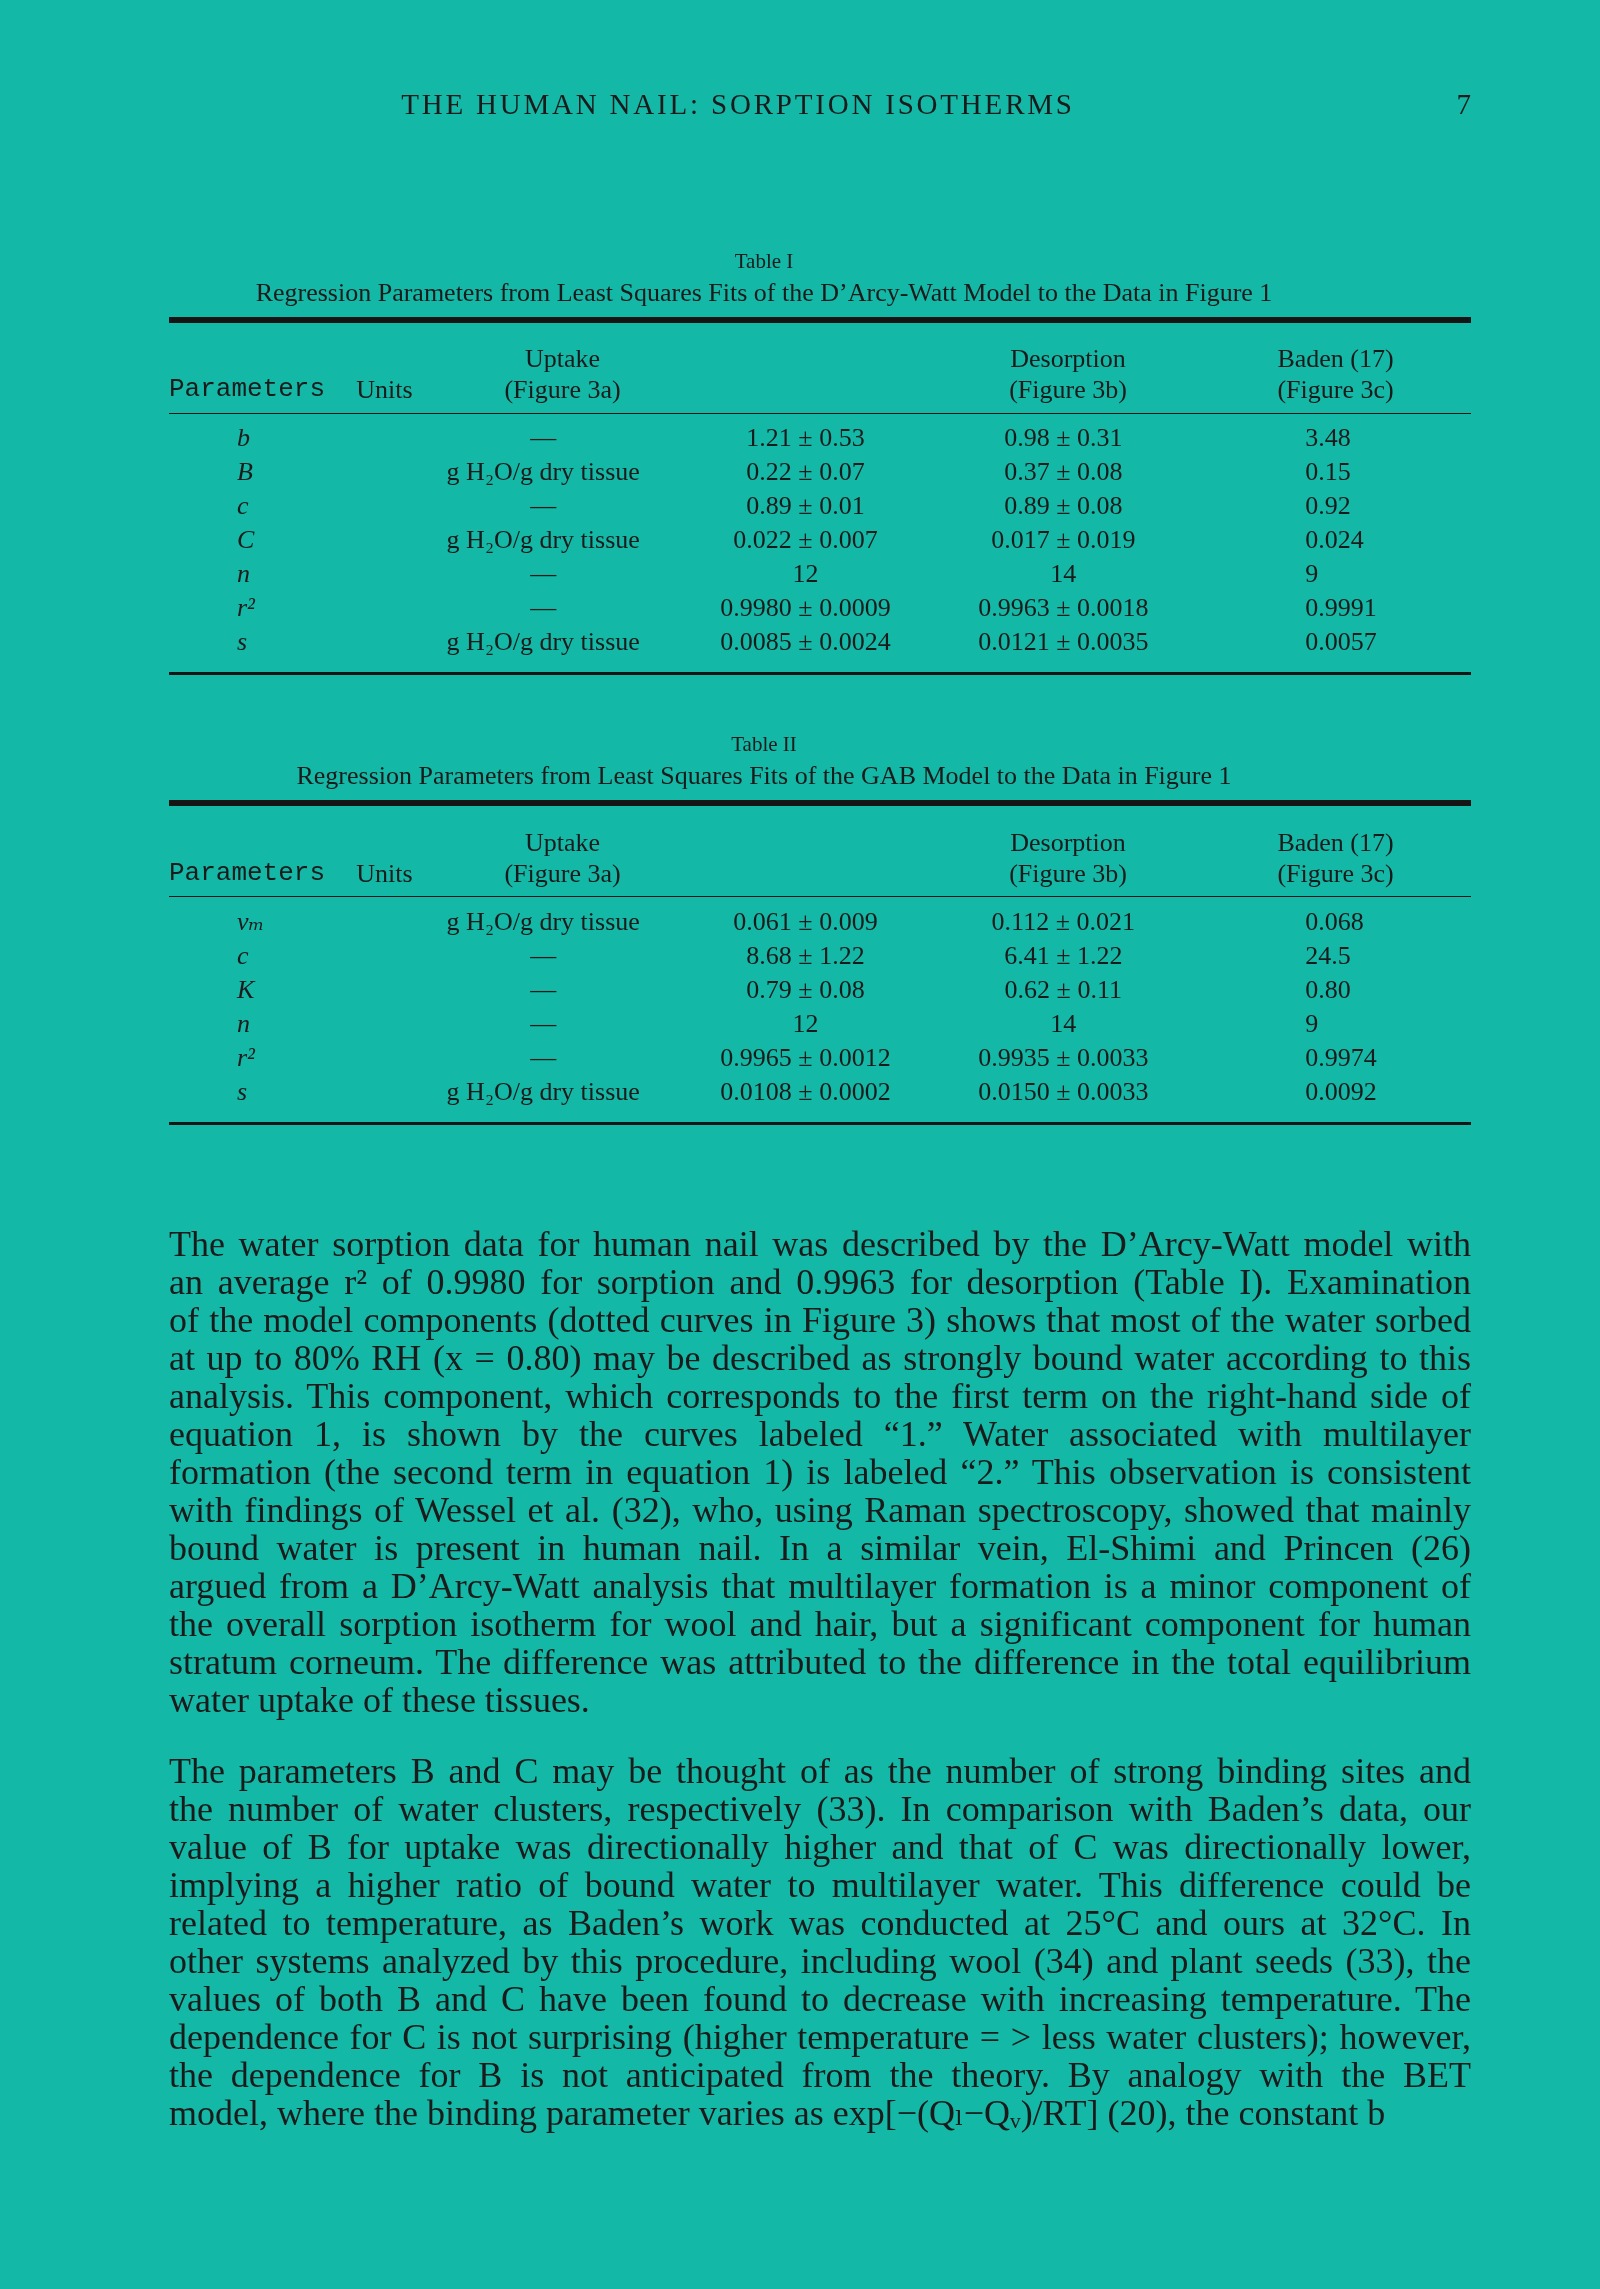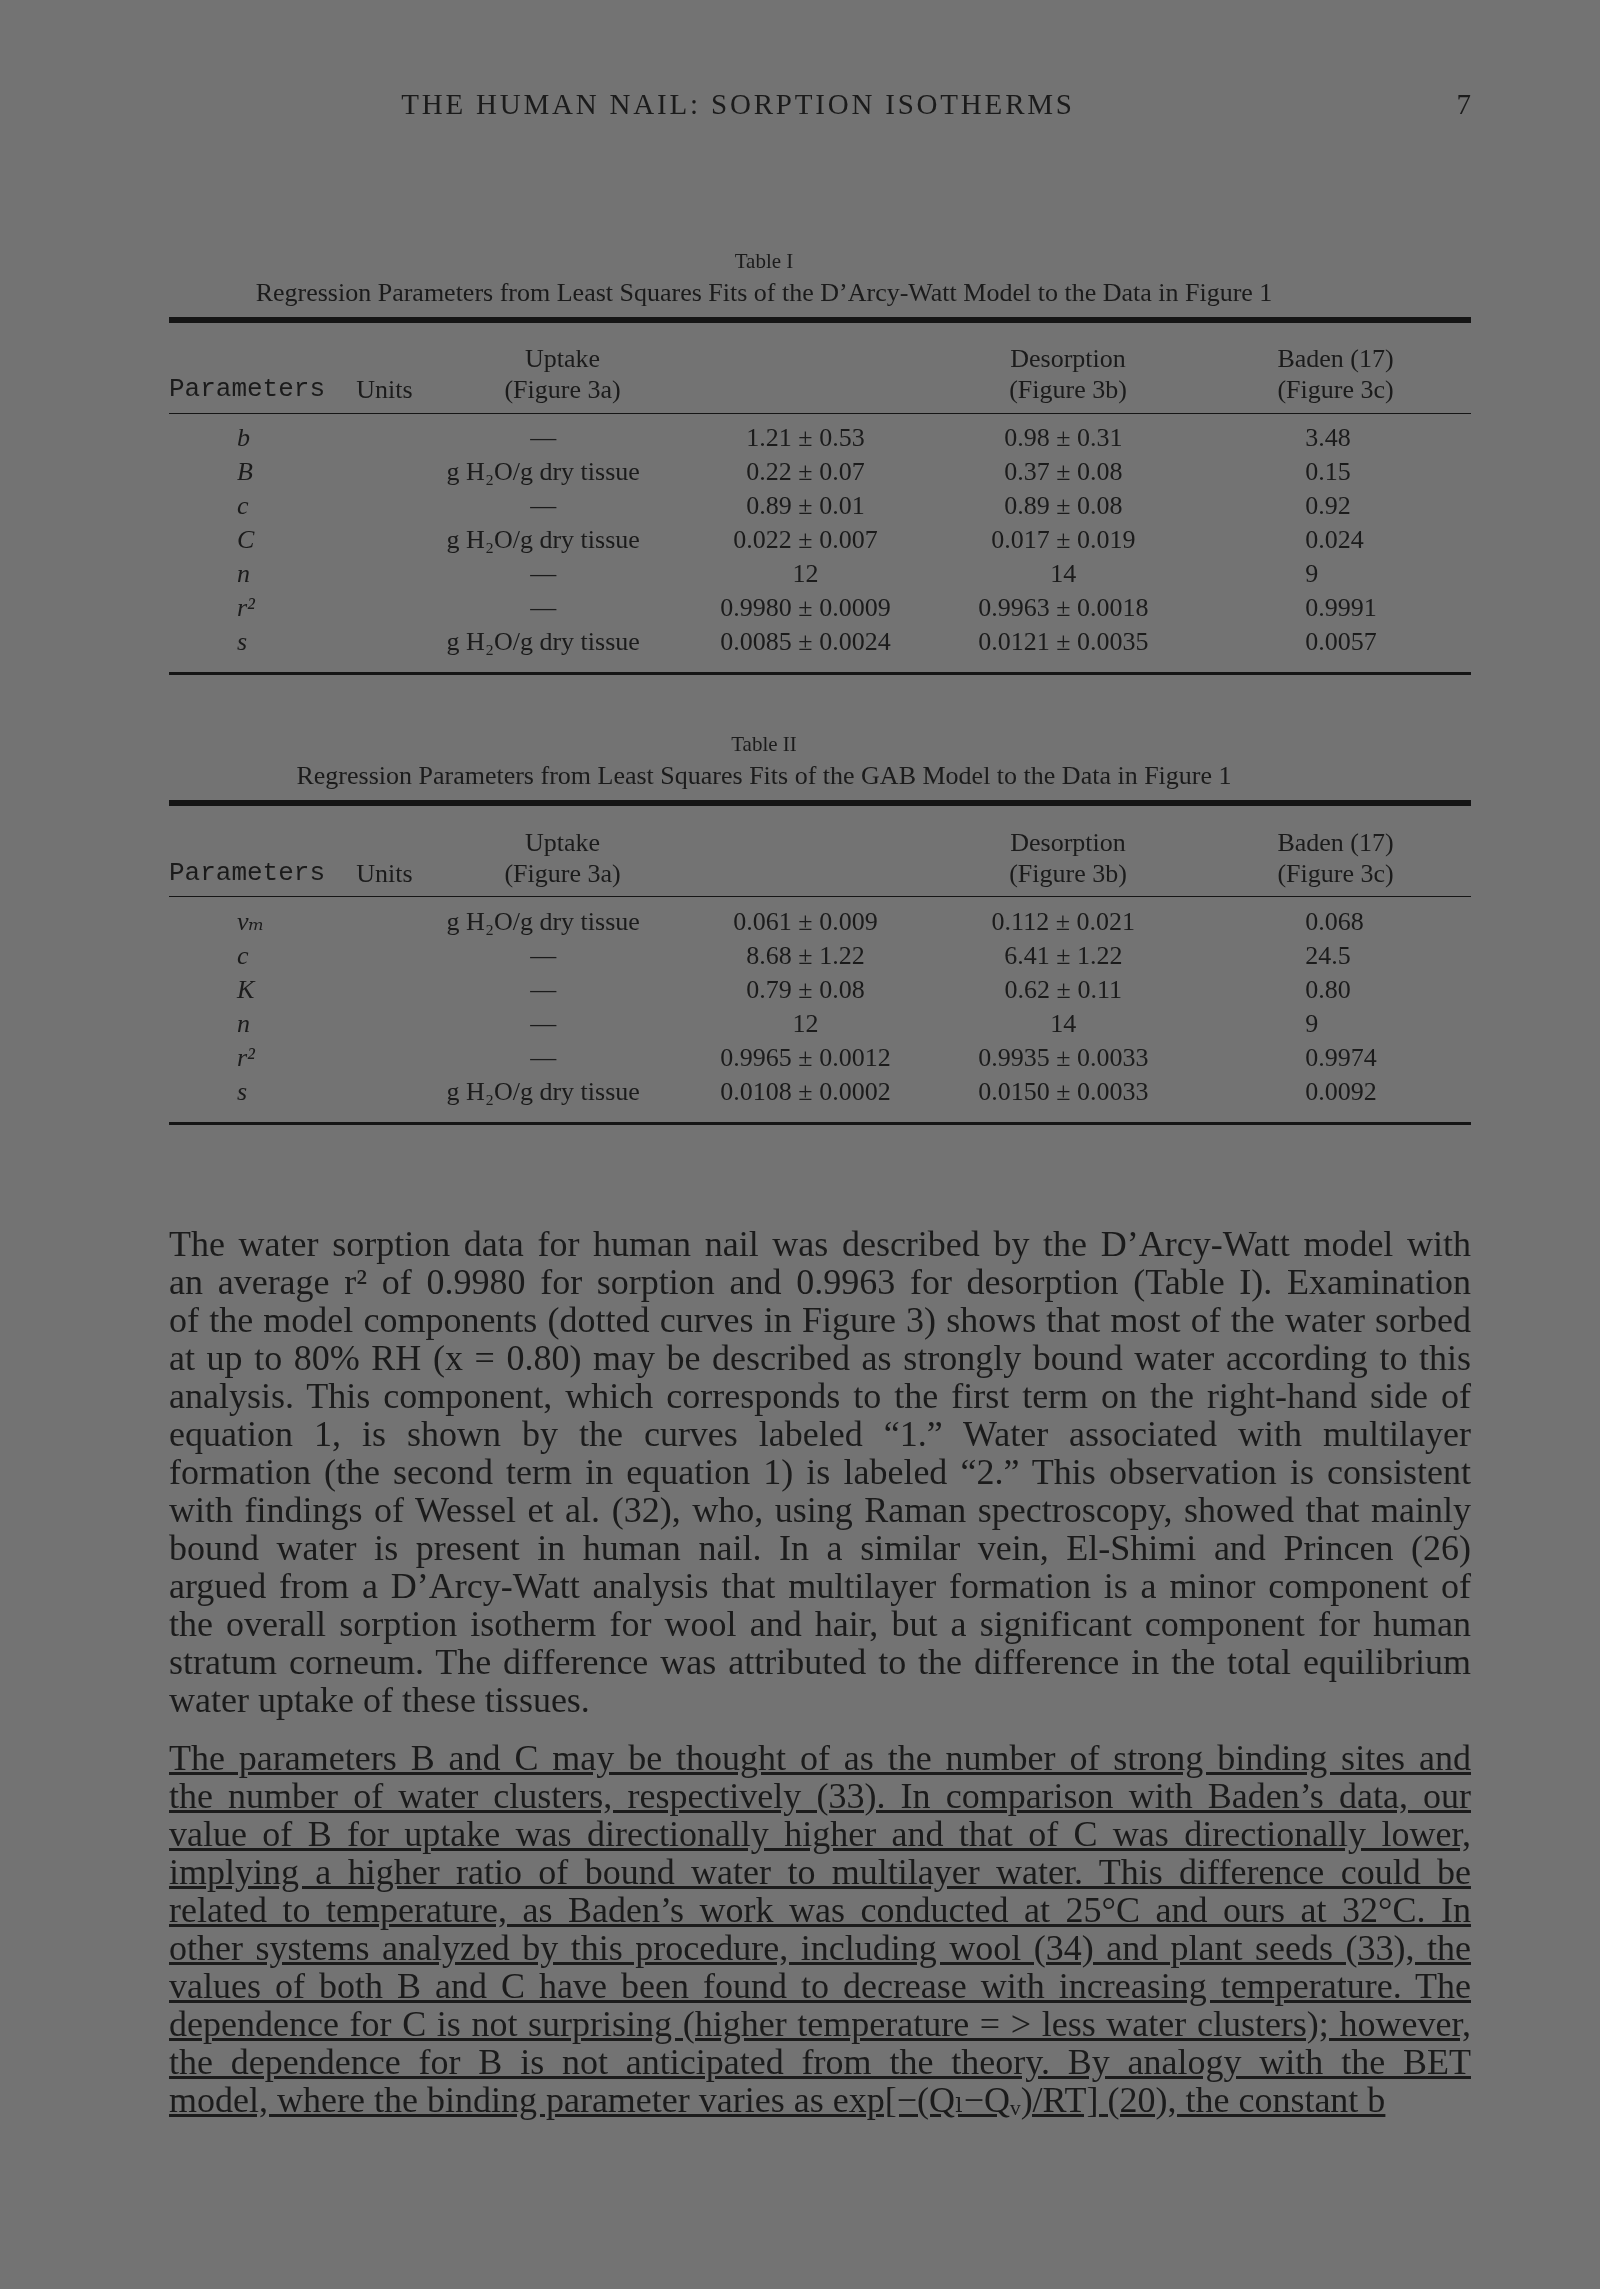--- a/index.html
+++ b/index.html
@@ -1,20 +1,20 @@
 <!DOCTYPE html>
 <html style="font-size:15px"><head>
 <meta charset="utf-8">
 <style>
   html, body { margin: 0; padding: 0; background: #e8e8e8; }
   .page {
     position: relative;
     width: 1600px;
     height: 2290px;
-    background: #737373;
+    background: #14b8a6;
     color: #1b1b1b;
     font-family: "Liberation Serif", "DejaVu Serif", serif;
     overflow: hidden;
   }
   .content {
     position: absolute;
     left: 169px;
     top: 0;
     width: 1302px;
   }
@@ -80,21 +80,21 @@
   .w-units { width: 281px; }
   .w-up    { width: 244px; }
   .w-des   { width: 272px; }
   .w-baden { width: 272px; }
   .cell-param { font-style: italic; padding-left: 68px; }
   .c-center { text-align: center; }
   .cell-baden { text-align: left; padding-left: 106px; }
   
   .para { width: 100%; font-size: 36px; line-height: 38px; }
   .p1 { margin-top: 100px; }
-  .p2 { margin-top: 20px; text-decoration: underline; }
+  .p2 { margin-top: 33px; }
   .pline { text-align: justify; text-align-last: justify; white-space: normal; }
   .para .pline:last-child { text-align-last: left; }
 </style>
 </head>
 <body>
 
 <div class="page">
   <div class="content">
 
     <div class="running-head">THE HUMAN NAIL: SORPTION ISOTHERMS</div>

